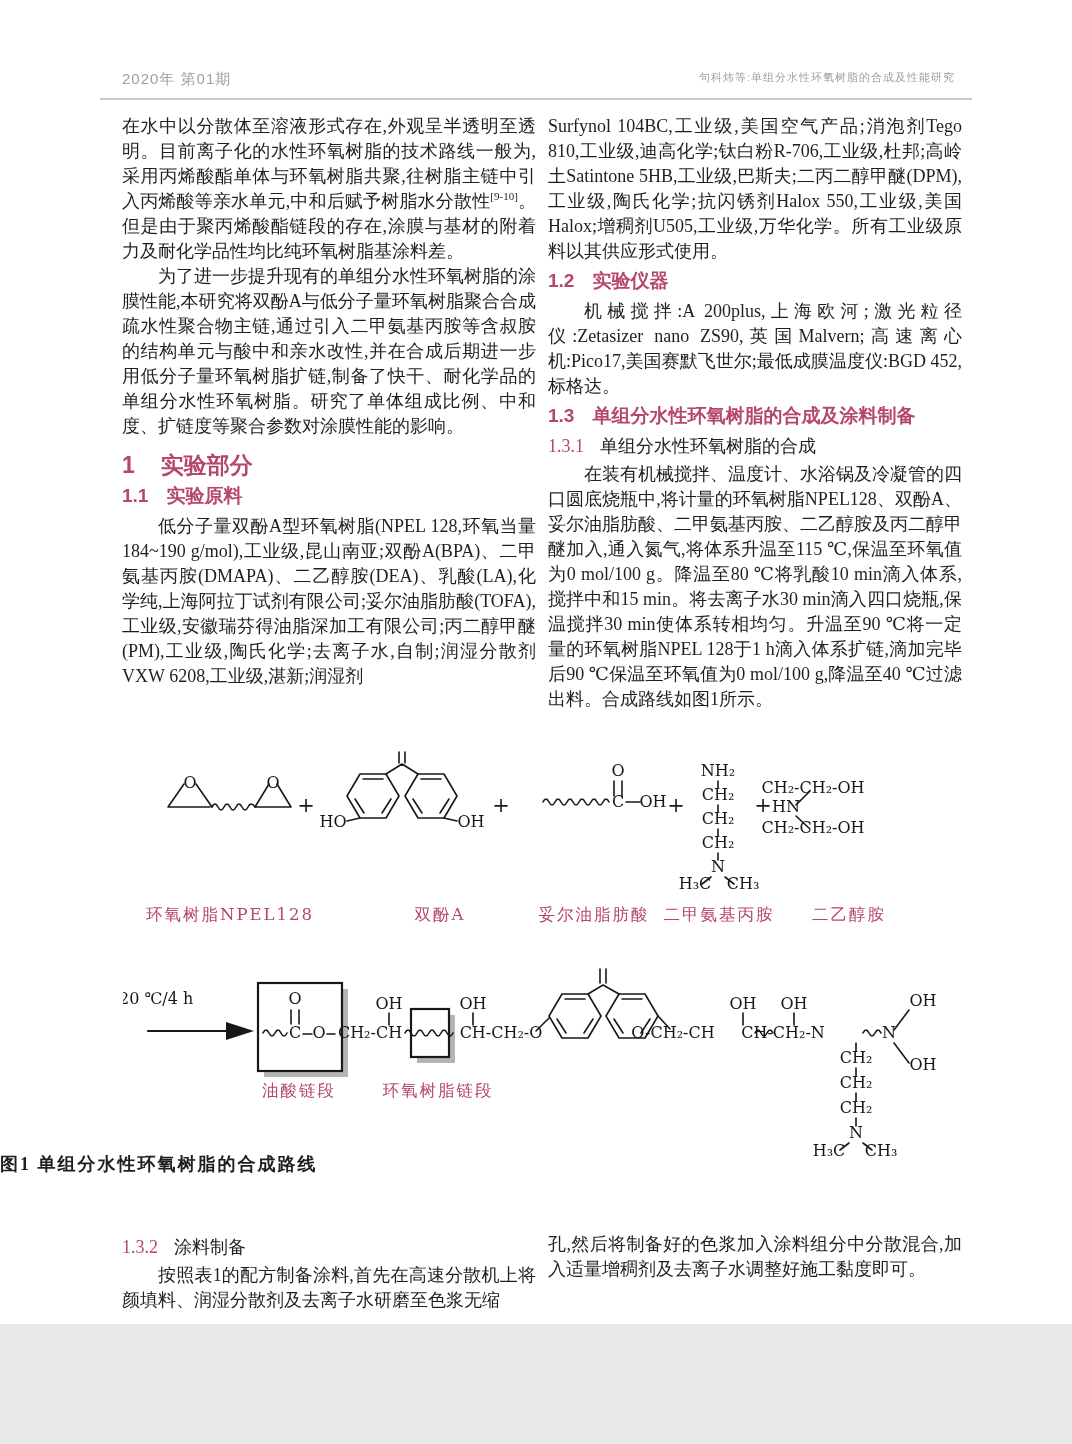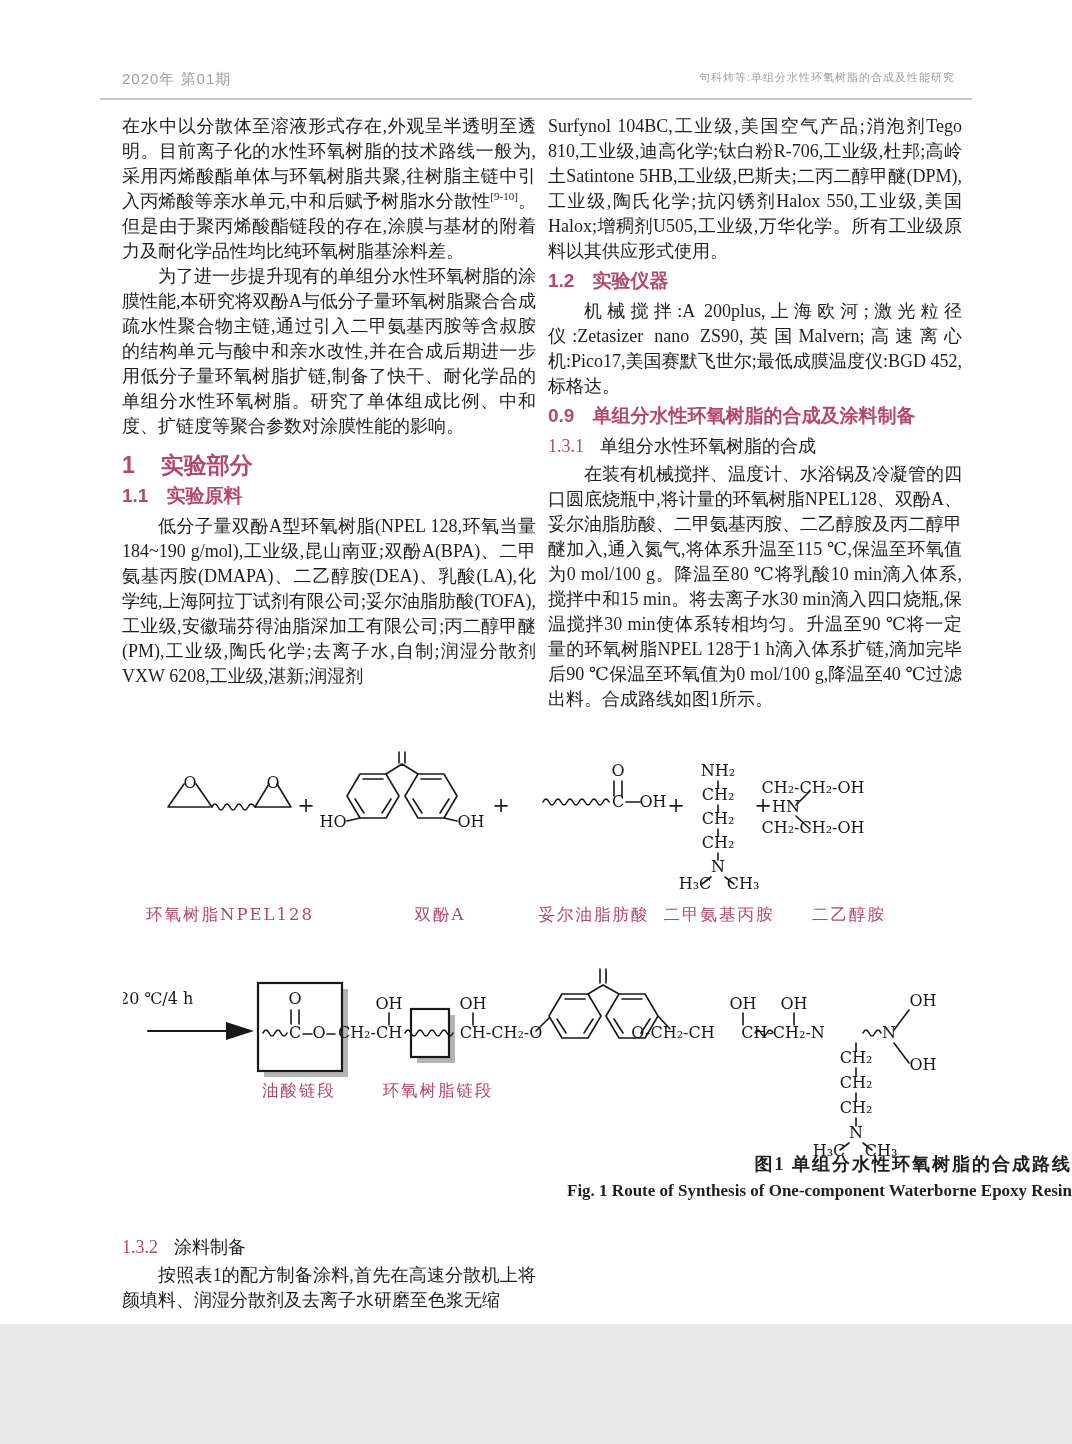--- a/index.html
+++ b/index.html
@@ -29,21 +29,21 @@
   h4.sec .num{color:var(--accent);margin-right:16px;}
   
   .figure-svg{position:absolute;left:123px;top:750px;}
   .fl{font-family:"DejaVu Serif","Liberation Serif",serif;font-size:16px;fill:#181818;text-anchor:middle;}
   .fl.plus{font-size:21px;}
   .fl.red{fill:var(--accent);font-size:16.5px;letter-spacing:2px;}
   .bond{stroke:#181818;stroke-width:1.6;fill:none;stroke-linecap:round;stroke-linejoin:round;}
   .bond.thick{stroke-width:2.2;}
   .boxshadow{fill:#b4b4b4;}
   .boxface{fill:#ffffff;stroke:#181818;stroke-width:2.2;}
-  .caption{position:absolute;left:0;top:1152px;width:1072px;text-align:right;}
+  .caption{position:absolute;left:0;top:1152px;width:1072px;text-align:left;}
   .caption .cn{font-size:18px;font-weight:600;letter-spacing:2px;}
   .caption .en{font-size:17px;font-weight:bold;margin-top:5px;}
   
   .bot{position:absolute;width:414px;text-align:justify;font-size:18px;line-height:25px;top:1232px;}
   .bot-left{left:122px;}
   .bot-right{left:548px;}
   .bot p{margin:0;}
   .bot-left p{text-indent:2em;}
   
   .ftr-cn{position:absolute;right:159px;top:1356px;font-family:"Liberation Sans",sans-serif;
@@ -69,21 +69,21 @@
     <p>为了进一步提升现有的单组分水性环氧树脂的涂膜性能,本研究将双酚A与低分子量环氧树脂聚合合成疏水性聚合物主链,通过引入二甲氨基丙胺等含叔胺的结构单元与酸中和亲水改性,并在合成后期进一步用低分子量环氧树脂扩链,制备了快干、耐化学品的单组分水性环氧树脂。研究了单体组成比例、中和度、扩链度等聚合参数对涂膜性能的影响。</p>
     <h2 class="sec"><span class="num">1</span><span>实验部分</span></h2>
     <h3 class="sec"><span class="num">1.1</span><span>实验原料</span></h3>
     <p>低分子量双酚A型环氧树脂(NPEL 128,环氧当量184~190 g/mol),工业级,昆山南亚;双酚A(BPA)、二甲氨基丙胺(DMAPA)、二乙醇胺(DEA)、乳酸(LA),化学纯,上海阿拉丁试剂有限公司;妥尔油脂肪酸(TOFA),工业级,安徽瑞芬得油脂深加工有限公司;丙二醇甲醚(PM),工业级,陶氏化学;去离子水,自制;润湿分散剂VXW 6208,工业级,湛新;润湿剂</p>
   </div>
 
   <div class="col col-right">
     <p class="cont">Surfynol 104BC,工业级,美国空气产品;消泡剂Tego 810,工业级,迪高化学;钛白粉R-706,工业级,杜邦;高岭土Satintone 5HB,工业级,巴斯夫;二丙二醇甲醚(DPM),工业级,陶氏化学;抗闪锈剂Halox 550,工业级,美国Halox;增稠剂U505,工业级,万华化学。所有工业级原料以其供应形式使用。</p>
     <h3 class="sec"><span class="num">1.2</span><span>实验仪器</span></h3>
     <p>机械搅拌:A 200plus,上海欧河;激光粒径仪:Zetasizer nano ZS90,英国Malvern;高速离心机:Pico17,美国赛默飞世尔;最低成膜温度仪:BGD 452,标格达。</p>
-    <h3 class="sec"><span class="num">0.9</span><span>单组分水性环氧树脂的合成及涂料制备</span></h3>
+    <h3 class="sec"><span class="num">1.3</span><span>单组分水性环氧树脂的合成及涂料制备</span></h3>
     <h4 class="sec"><span class="num">1.3.1</span><span>单组分水性环氧树脂的合成</span></h4>
     <p>在装有机械搅拌、温度计、水浴锅及冷凝管的四口圆底烧瓶中,将计量的环氧树脂NPEL128、双酚A、妥尔油脂肪酸、二甲氨基丙胺、二乙醇胺及丙二醇甲醚加入,通入氮气,将体系升温至115 ℃,保温至环氧值为0 mol/100 g。降温至80 ℃将乳酸10 min滴入体系,搅拌中和15 min。将去离子水30 min滴入四口烧瓶,保温搅拌30 min使体系转相均匀。升温至90 ℃将一定量的环氧树脂NPEL 128于1 h滴入体系扩链,滴加完毕后90 ℃保温至环氧值为0 mol/100 g,降温至40 ℃过滤出料。合成路线如图1所示。</p>
   </div>
 
   <svg class="figure-svg" width="945" height="412" viewBox="0 0 945 412" xmlns="http://www.w3.org/2000/svg">
 
     <path class="bond" d="M45 57 L87 57 M45 57 L61 34 M73 34 L89 57 M132 57 L168 57 M132 57 L146 34 M154 34 L168 57"></path>
     <path class="bond" d="M89 57 q3 -6 6 0 t6 0 t6 0 t6 0 t6 0 t6 0 t7 0"></path>
 
     <polygon class="bond" points="276,46 263,24 237,24 224,46 237,68 263,68"></polygon>
@@ -174,26 +174,28 @@
         <text x="733" y="388" class="fl">N</text>
         <text x="706" y="406" class="fl">H₃C</text>
         <text x="758" y="406" class="fl">CH₃</text>
         <text x="176" y="346" class="fl red">油酸链段</text>
         <text x="315" y="346" class="fl red">环氧树脂链段</text>
       </g>
   </svg>
 
   <div class="caption">
     <div class="cn">图1  单组分水性环氧树脂的合成路线</div>
-    <div class="en">Fig. 1  Route of Synthesis of One-component Waterborne Epoxy Resin</div>
   </div>
 
   <div class="bot bot-left">
     <h4 class="sec"><span class="num">1.3.2</span><span>涂料制备</span></h4>
     <p>按照表1的配方制备涂料,首先在高速分散机上将颜填料、润湿分散剂及去离子水研磨至色浆无缩</p>
+  </div>
+  <div class="bot bot-right">
+    <p>孔,然后将制备好的色浆加入涂料组分中分散混合,加入适量增稠剂及去离子水调整好施工黏度即可。</p>
   </div>
 
   <div class="ftr-cn">上海欧河</div>
   <div class="ftr-en">Technical Research and Development</div>
   <div class="pagebox">
     <span>21</span>
   </div>
 
 </div>
 

